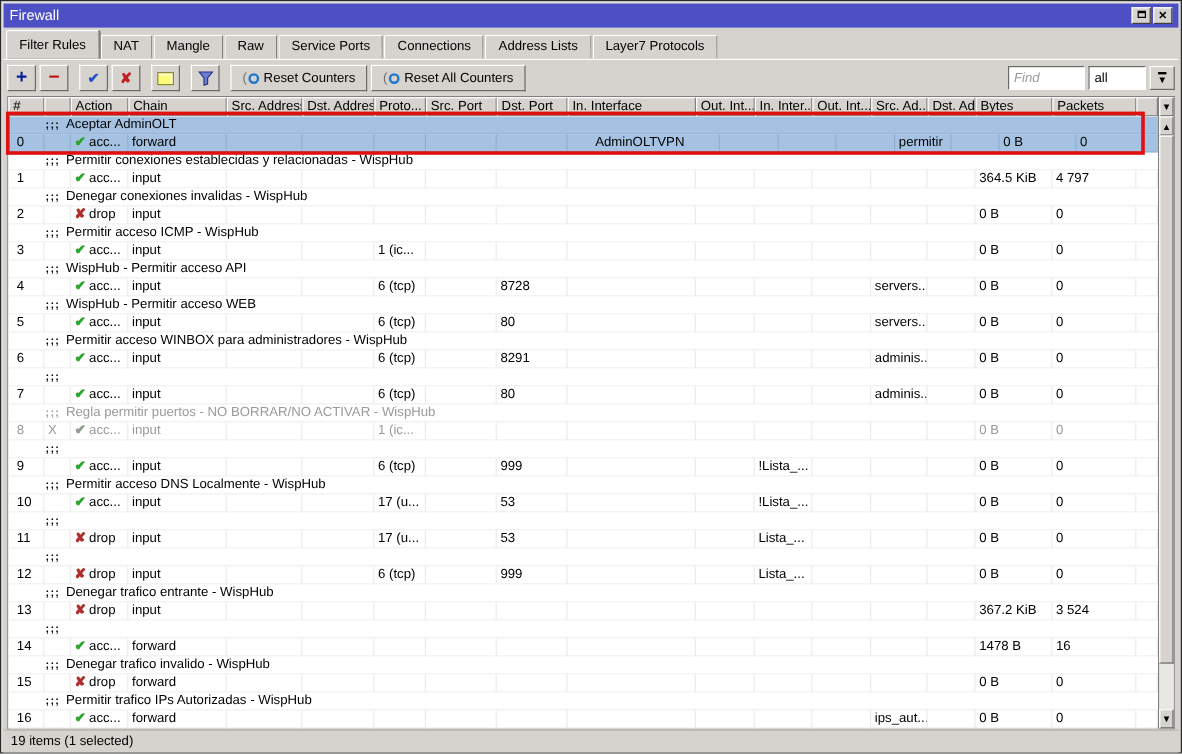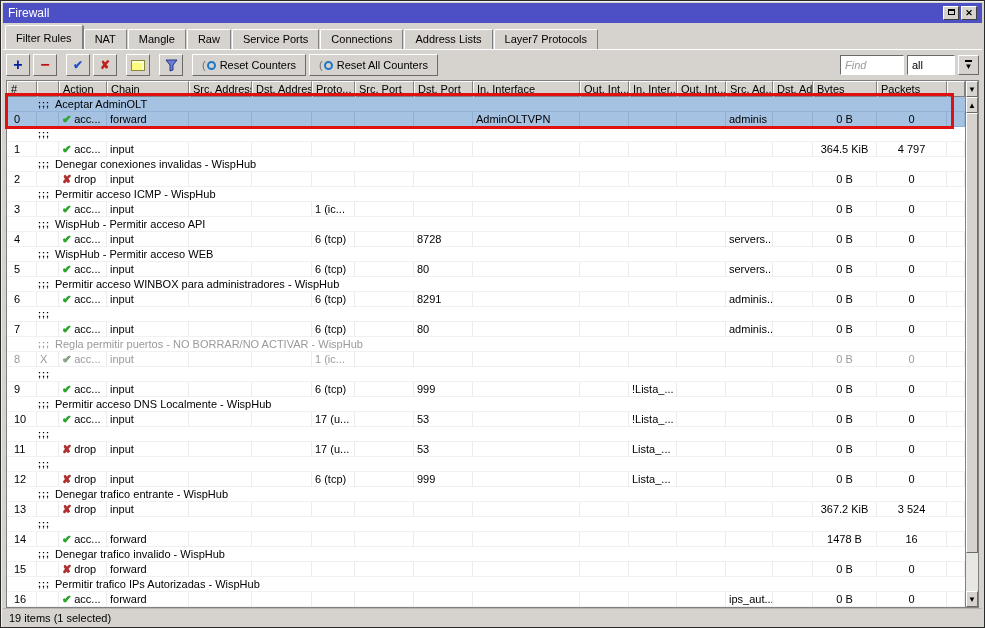--- a/index.html
+++ b/index.html
@@ -39,21 +39,21 @@
   .grid{display:flex;margin:0 3px;border:1px solid #808080;background:#fff;height:528px}
   .gridleft{width:958px;display:flex;flex-direction:column}
   .header{display:flex;height:16px;background:#d6d3ce;flex:none}
   .hcell{height:16px;border:1px solid;border-color:#fff #808080 #808080 #fff;font-size:11px;line-height:14px;padding:0 3px;overflow:hidden;white-space:nowrap;color:#000;cursor:default;flex:none}
   .rows{flex:1;background:#fff;overflow:hidden}
   .row{display:flex;height:15px;line-height:14px;font-size:11px;white-space:nowrap;color:#000;border-bottom:1px solid #f1f1f1;cursor:default}
   .row.sel{background:#a6c2e2;border-bottom-color:#93b2d6}
   .row.dis,.row.dis .cell,.row.dis .aicon{color:#9a9a9a!important}
   .cell{flex:none;overflow:hidden;padding:0 3px;border-right:1px solid #ececec;height:15px}
   .sel .cell{border-right-color:#8fb0d4}
-  .cell.r{text-align:center}
+  .cell.r{text-align:left}
   .c0{padding-left:7px}
   .comment{padding-left:31px}
   .cprefix{margin-right:5px;letter-spacing:1px;font-weight:bold;font-size:9px}
   .aicon{font-weight:bold;margin-right:3px;font-size:11px}
   .aicon.accept{color:#2ea52e;text-shadow:0.5px 0 #2ea52e}
   .aicon.drop{color:#b03030;text-shadow:0.5px 0 #b03030}
   
   .vscroll{width:16px;display:flex;flex-direction:column;background:#d6d3ce;border-left:1px solid #808080}
   .sbtn{height:16px;background:#d6d3ce;border:1px solid;border-color:#fff #6a6a6a #6a6a6a #fff;font-size:8px;line-height:13px;text-align:center;color:#000;flex:none;cursor:default}
   .track{flex:1;background:#e9e7e3;position:relative}
@@ -162,32 +162,33 @@
             <div class="row rule sel">
               <span class="cell c0" style="width: 30px;">0</span>
               <span class="cell c1" style="width: 22px;"></span>
               <span class="cell c2" style="width: 48px;"><span class="aicon accept">✔</span><span>acc...</span></span>
               <span class="cell c3" style="width: 82px;">forward</span>
               <span class="cell c4" style="width: 63px;"></span>
               <span class="cell c5" style="width: 60px;"></span>
               <span class="cell c6" style="width: 43px;"></span>
               <span class="cell c7" style="width: 59px;"></span>
               <span class="cell c8" style="width: 59px;"></span>
-              <span class="cell c9" style="width: 107px;">AdminOLTVPN</span>
-              <span class="cell c10" style="width: 49px;"></span>
-              <span class="cell c11" style="width: 48px;"></span>
-              <span class="cell c12" style="width: 49px;"></span>
-              <span class="cell c13" style="width: 47px;">adminis</span>
-              <span class="cell c14" style="width: 40px;"></span>
-              <span class="cell c15 r" style="width: 64px;">0 B</span>
-              <span class="cell c16 r" style="width: 70px;">0</span>
-              <span class="cell c17" style="width: 18px;"></span>
-            </div>
-            <div class="row comment">
-              <span class="cprefix">;;;</span>
+              <span class="cell c9" style="width: 107px; margin-left: 20px;">AdminOLTVPN</span>
+              <span class="cell c10" style="width: 49px;"></span>
+              <span class="cell c11" style="width: 48px;"></span>
+              <span class="cell c12" style="width: 49px;"></span>
+              <span class="cell c13" style="width: 47px;">permitir</span>
+              <span class="cell c14" style="width: 40px;"></span>
+              <span class="cell c15 r" style="width: 64px;">0 B</span>
+              <span class="cell c16 r" style="width: 70px;">0</span>
+              <span class="cell c17" style="width: 18px;"></span>
+            </div>
+            <div class="row comment">
+              <span class="cprefix">;;;</span>
+              <span>Permitir conexiones establecidas y relacionadas - WispHub</span>
             </div>
             <div class="row rule">
               <span class="cell c0" style="width: 30px;">1</span>
               <span class="cell c1" style="width: 22px;"></span>
               <span class="cell c2" style="width: 48px;"><span class="aicon accept">✔</span><span>acc...</span></span>
               <span class="cell c3" style="width: 82px;">input</span>
               <span class="cell c4" style="width: 63px;"></span>
               <span class="cell c5" style="width: 60px;"></span>
               <span class="cell c6" style="width: 43px;"></span>
               <span class="cell c7" style="width: 59px;"></span>

